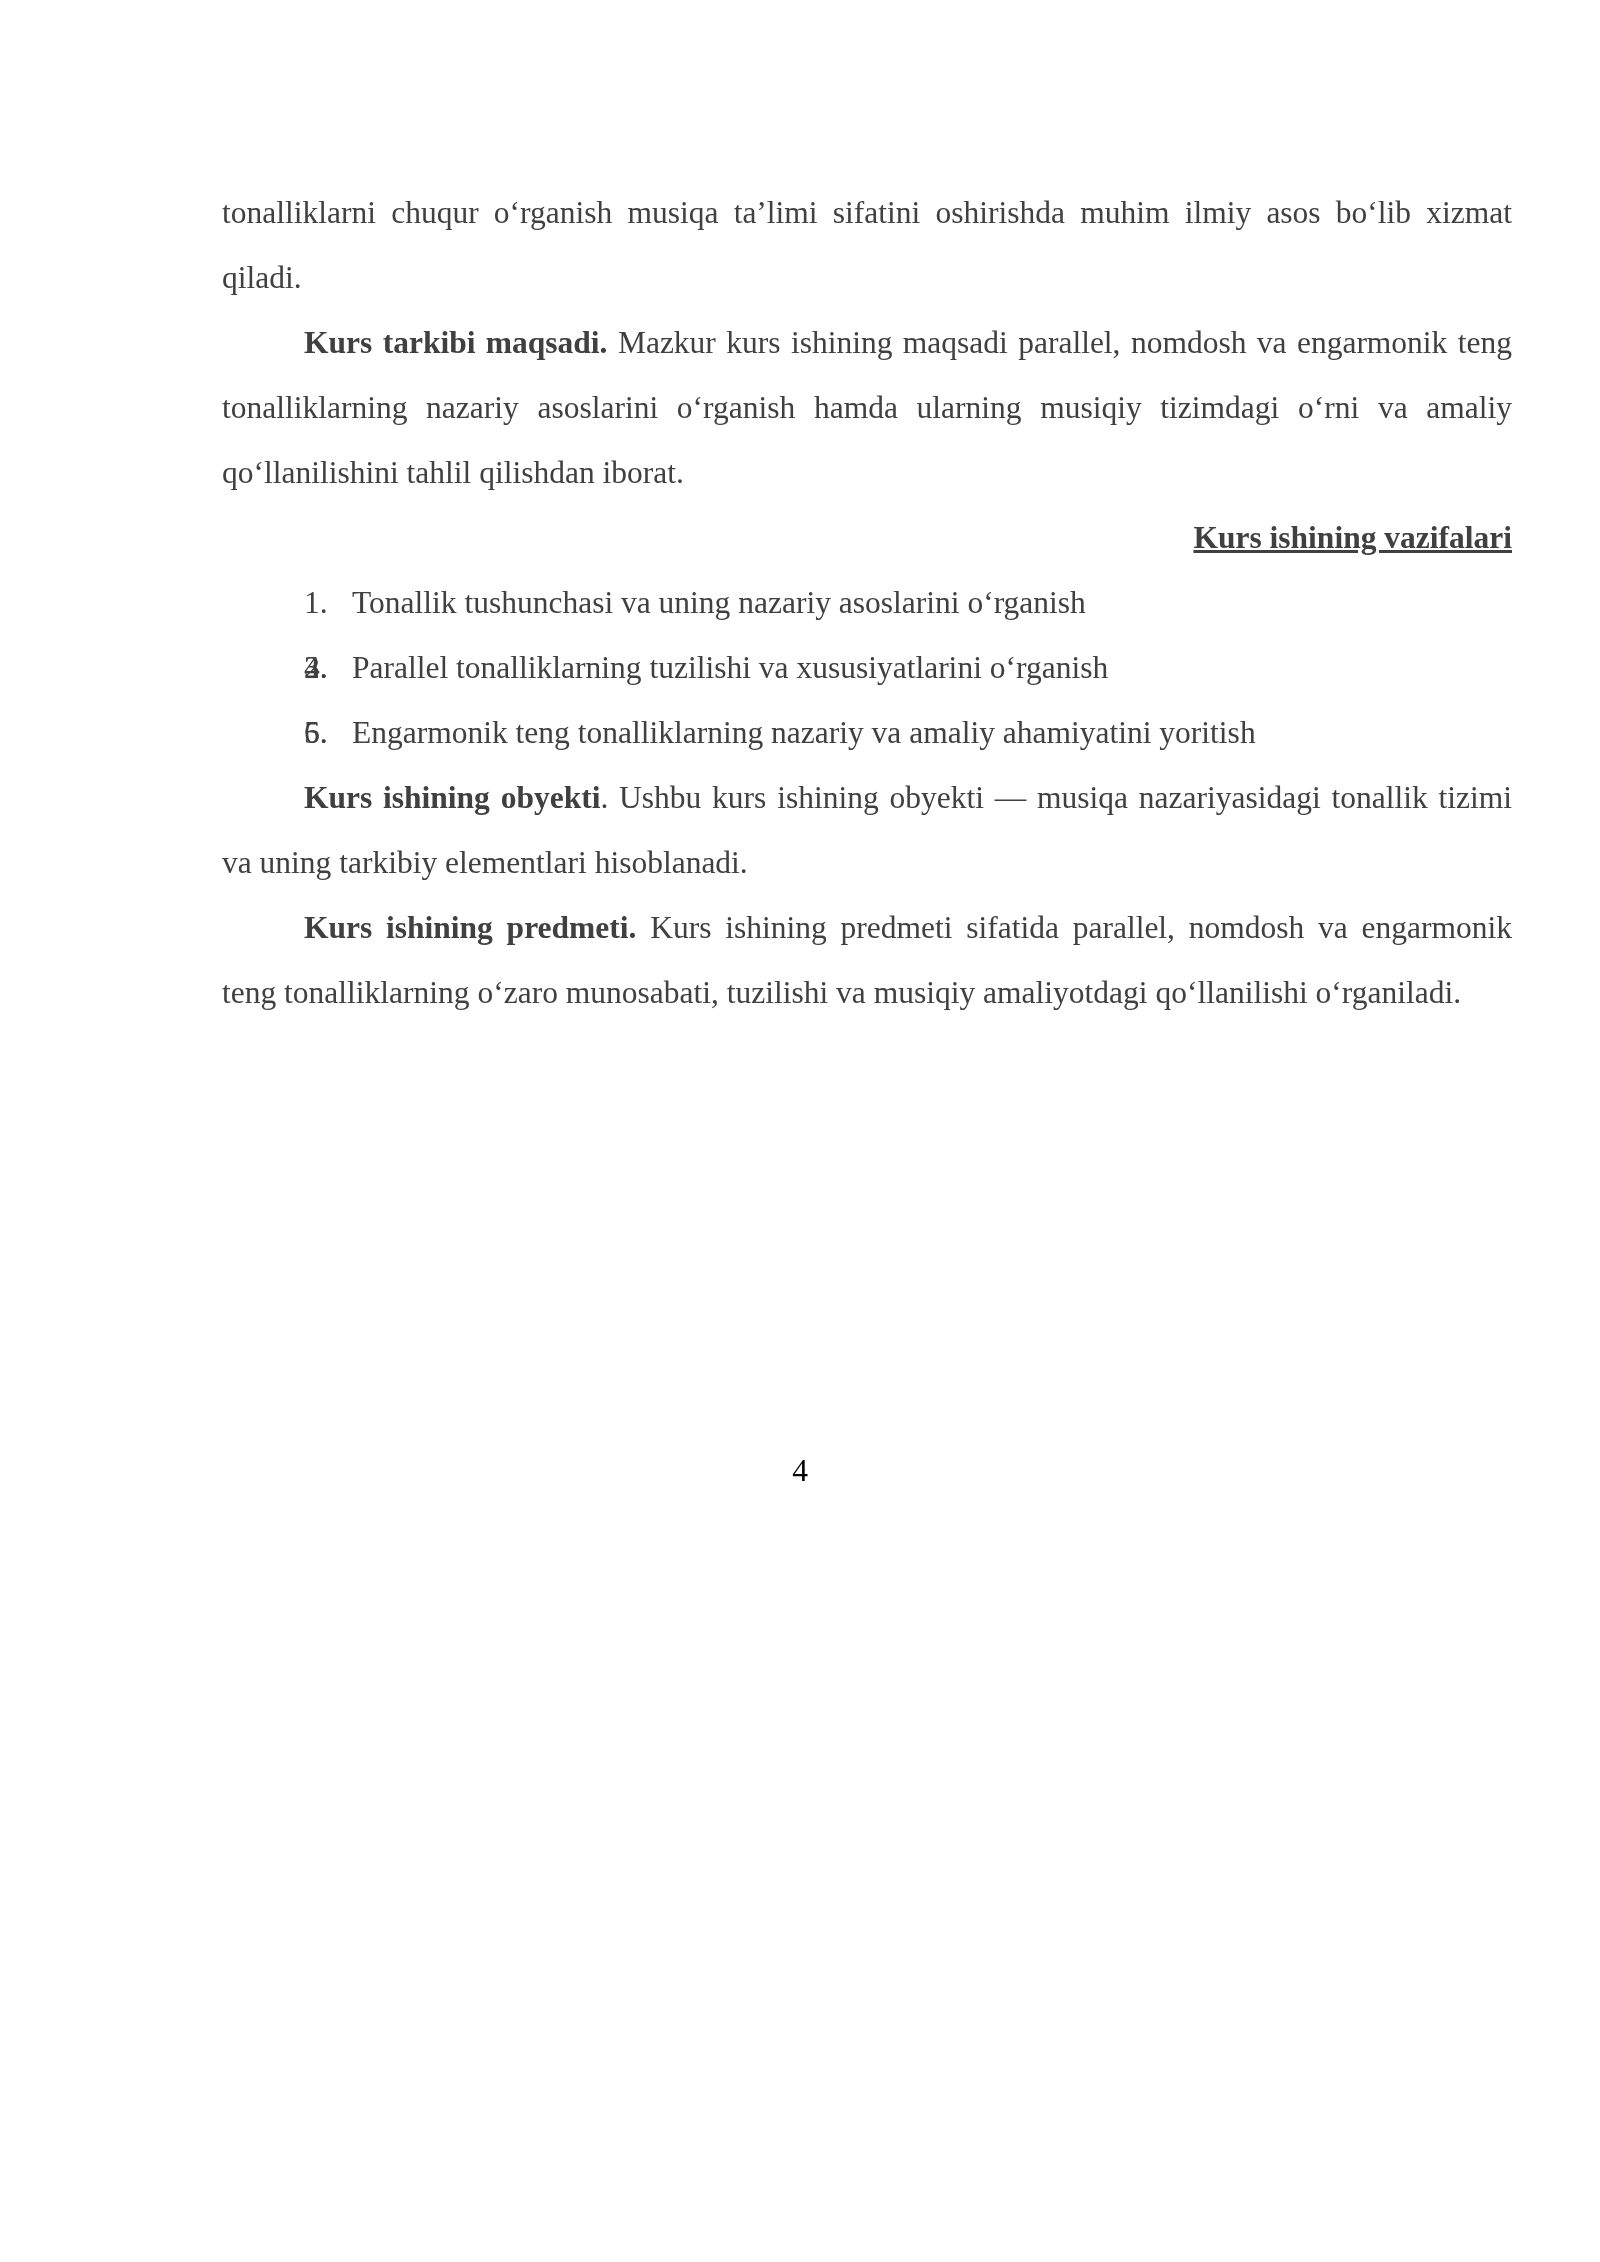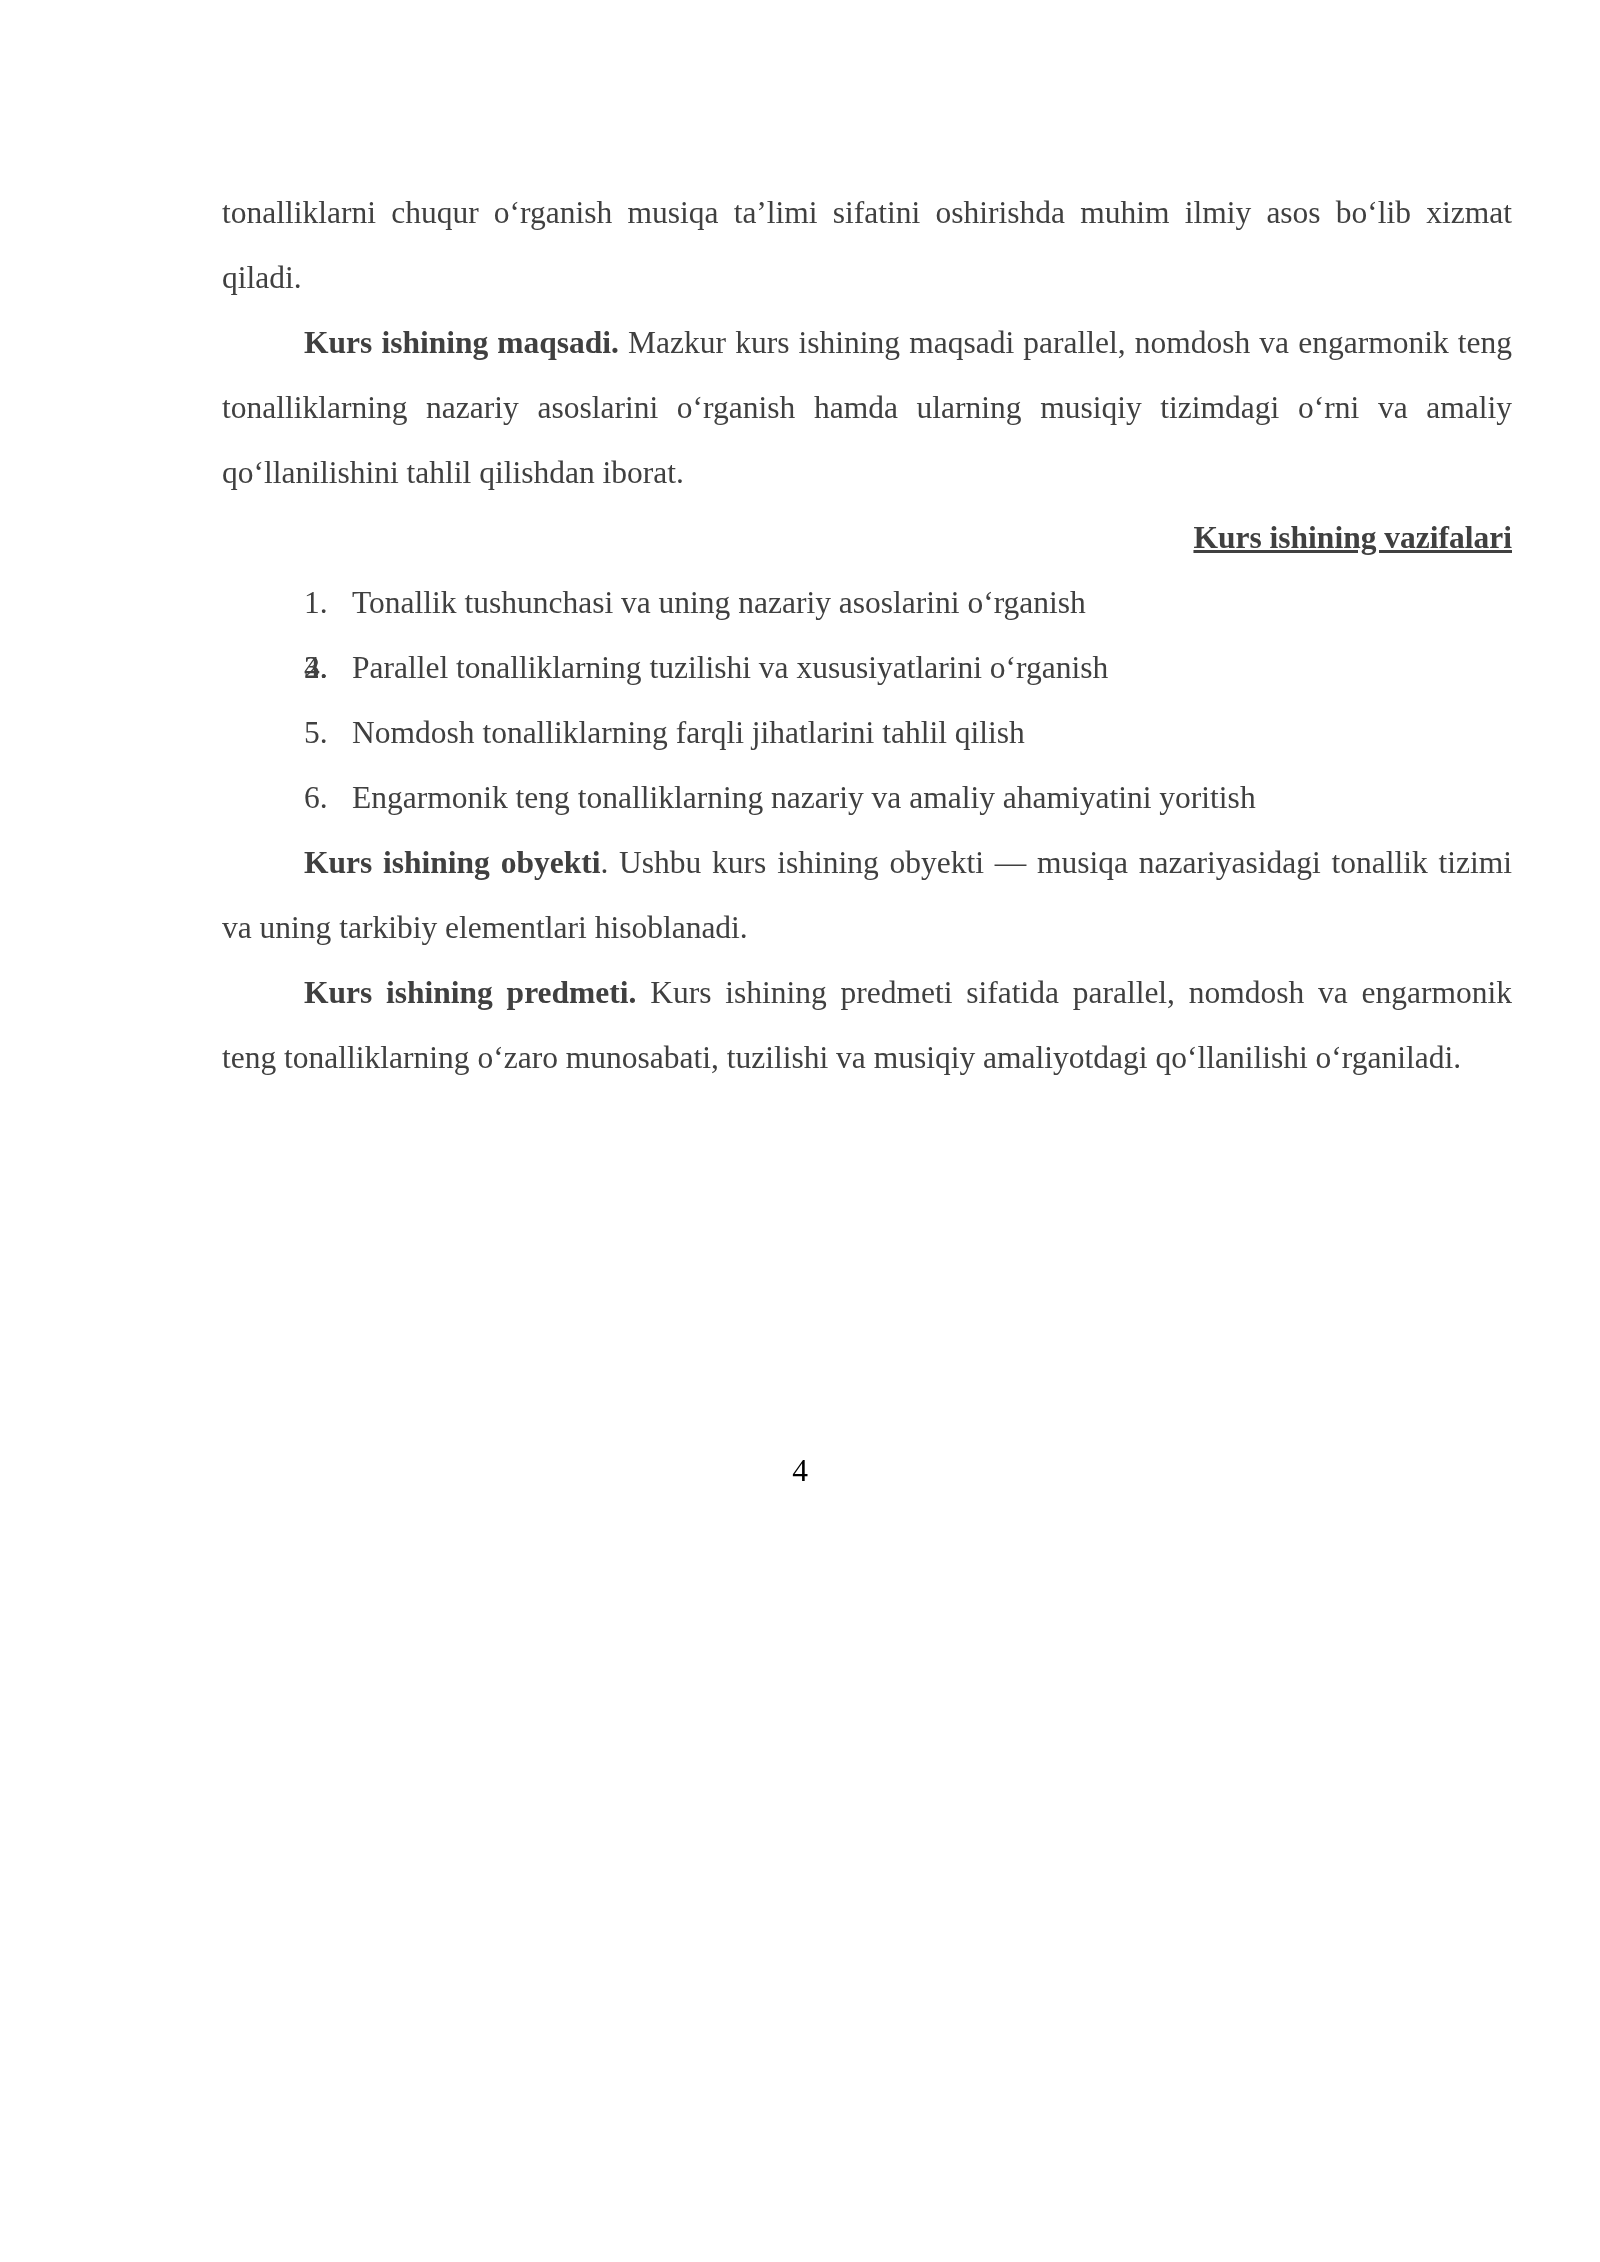--- a/index.html
+++ b/index.html
@@ -80,30 +80,30 @@
 </style>
 </head>
 <body>
 
 <div class="page">
 
   <div class="content">
 
     <p class="para first"><span>tonalliklarni chuqur o‘rganish musiqa ta’limi sifatini oshirishda muhim ilmiy asos bo‘lib xizmat qiladi.</span></p>
 
-    <p class="para indented"><span class="b">Kurs ishining maqsadi.</span> <span>Mazkur kurs ishining maqsadi parallel, nomdosh va engarmonik teng tonalliklarning nazariy asoslarini o‘rganish hamda ularning musiqiy tizimdagi o‘rni va amaliy qo‘llanilishini tahlil qilishdan iborat.</span></p>
+    <p class="para indented"><span class="b">Kurs tarkibi maqsadi.</span> <span>Mazkur kurs ishining maqsadi parallel, nomdosh va engarmonik teng tonalliklarning nazariy asoslarini o‘rganish hamda ularning musiqiy tizimdagi o‘rni va amaliy qo‘llanilishini tahlil qilishdan iborat.</span></p>
 
     <p class="heading-line"><span class="b">Kurs ishining vazifalari</span></p>
 
     <ol class="tasks">
       <li><span class="num">1.</span><span>Tonallik tushunchasi va uning nazariy asoslarini o‘rganish</span></li>
       <li><span class="num">2.</span></li>
       <li><span class="num">3.</span></li>
       <li><span class="num">4.</span><span>Parallel tonalliklarning tuzilishi va xususiyatlarini o‘rganish</span></li>
-      <li><span class="num">5.</span><span>Nomdosh tonalliklarning farqli jihatlarini tahlil qilish</span></li>
+      <li><span class="num">5.</span></li>
       <li><span class="num">6.</span><span>Engarmonik teng tonalliklarning nazariy va amaliy ahamiyatini yoritish</span></li>
     </ol>
 
     <p class="para indented"><span class="b">Kurs ishining obyekti</span><span>. Ushbu kurs ishining obyekti — musiqa nazariyasidagi tonallik tizimi va uning tarkibiy elementlari hisoblanadi.</span></p>
 
     <p class="para indented"><span class="b">Kurs ishining predmeti.</span> <span>Kurs ishining predmeti sifatida parallel, nomdosh va engarmonik teng tonalliklarning o‘zaro munosabati, tuzilishi va musiqiy amaliyotdagi qo‘llanilishi o‘rganiladi.</span></p>
 
 
   </div>
 

